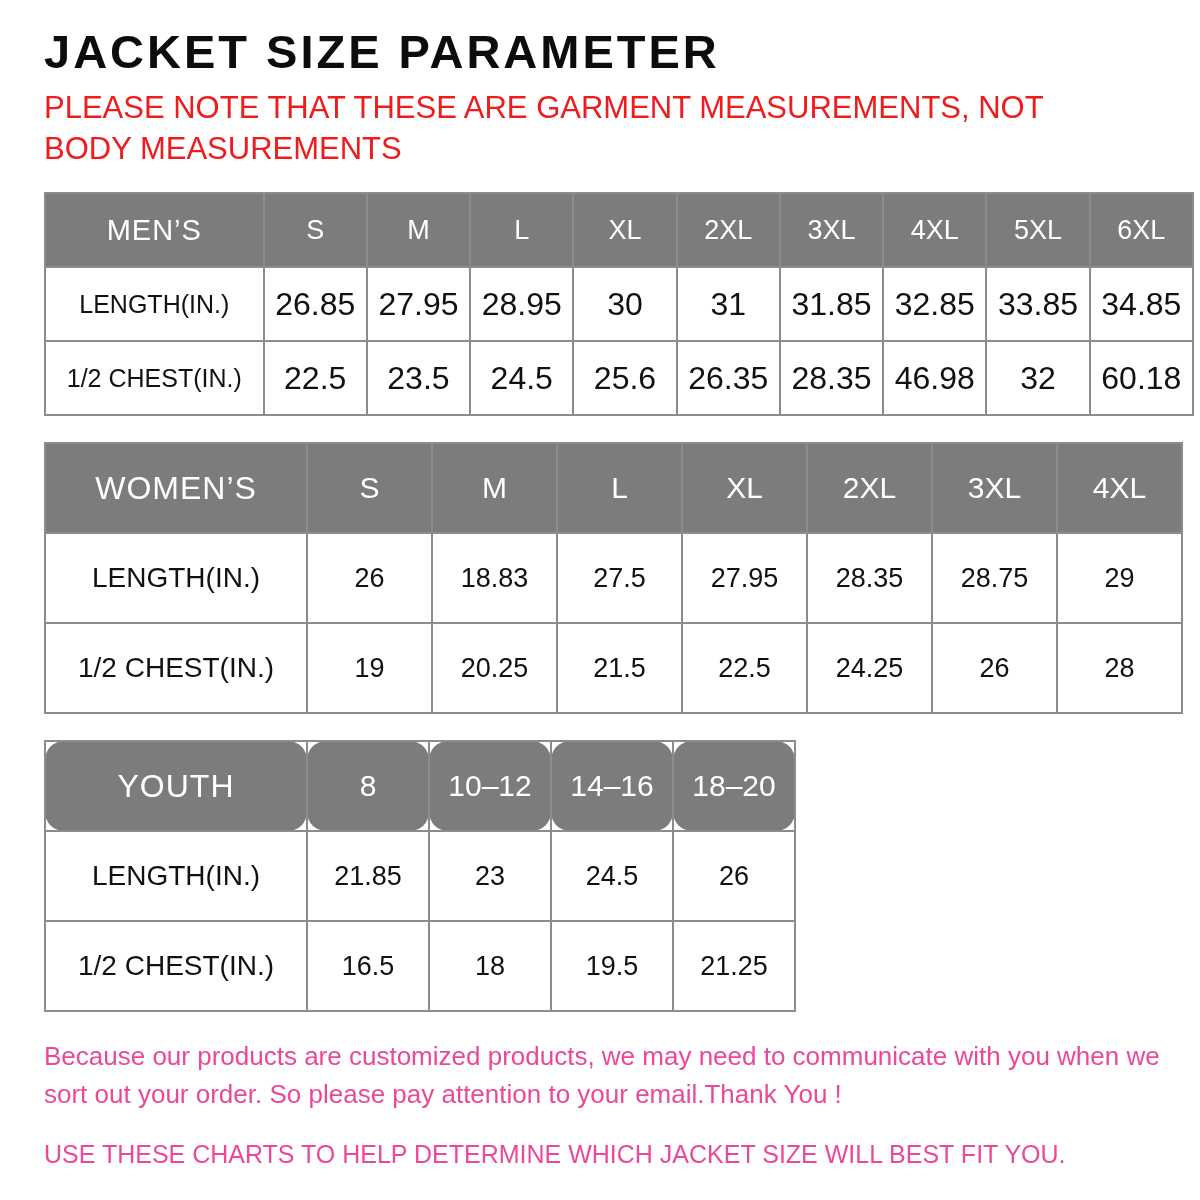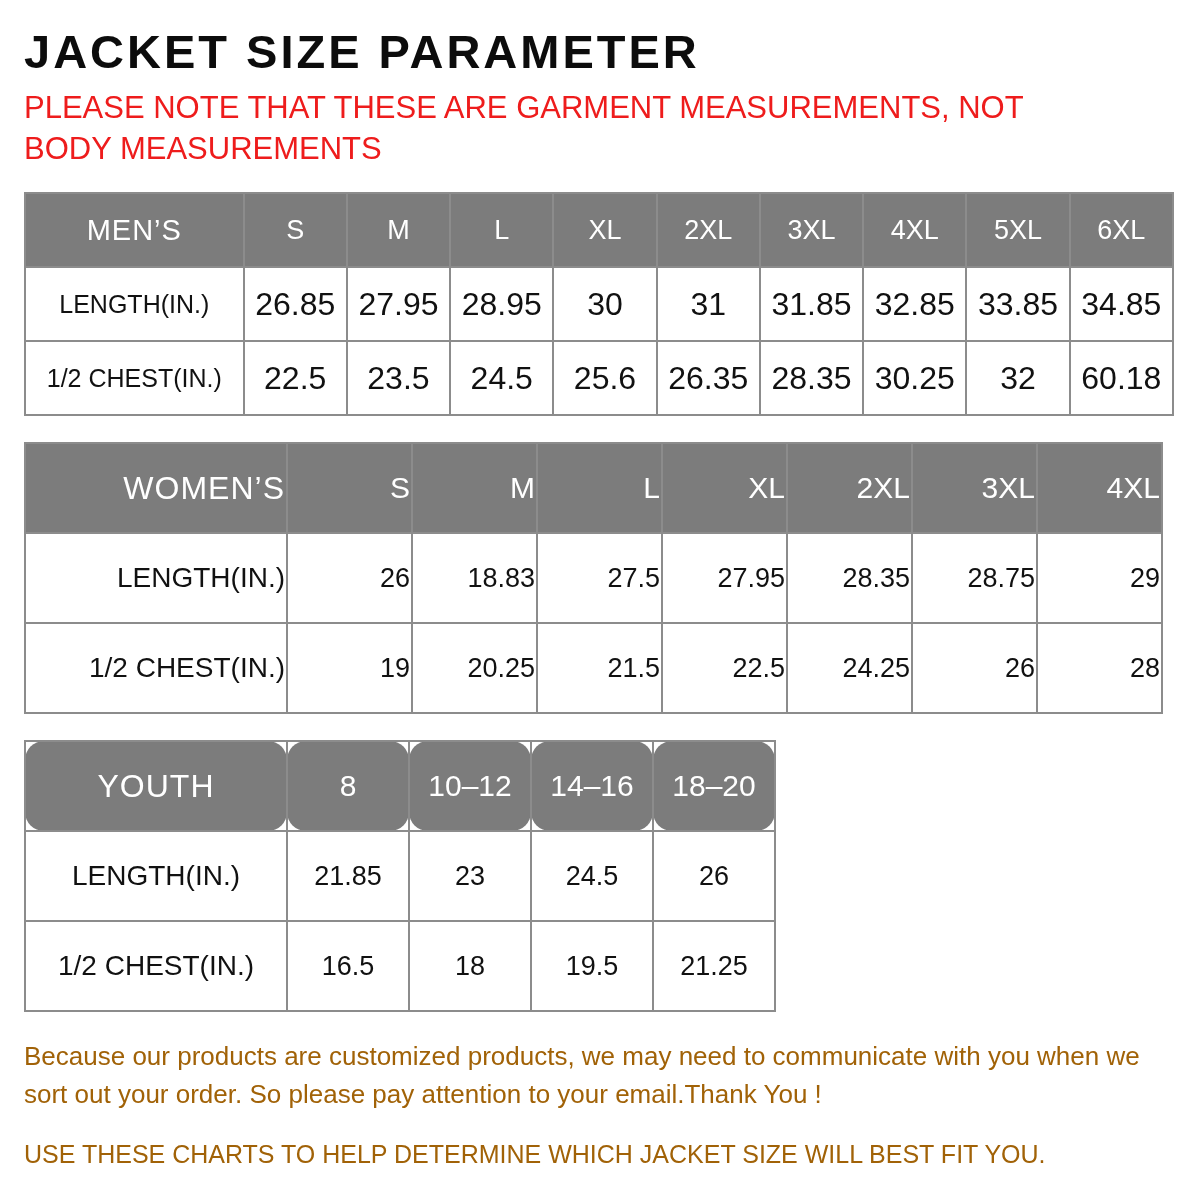--- a/index.html
+++ b/index.html
@@ -11,21 +11,21 @@
     width: 1200px;
     height: 1200px;
     font-family: "Liberation Sans", sans-serif;
     color: #111111;
     overflow: hidden;
   }
   .page {
     box-sizing: border-box;
     width: 1200px;
     height: 1200px;
-    padding: 26px 28px 10px 24px;
+    padding: 26px 28px 10px 44px;
     position: relative;
   }
   .title {
     font-size: 47px;
     font-weight: bold;
     letter-spacing: 3px;
     color: #0c0c0c;
     margin: 0 0 8px 0;
     line-height: 1.12;
   }
@@ -56,36 +56,36 @@
     border-color: #8c8c8c;
   }
   
   #table-mens { width: 1150px; }
   #table-mens td { height: 70px; font-size: 32px; }
   #table-mens thead td { font-size: 27px; }
   #table-mens thead td.label-cell { font-size: 29px; letter-spacing: 1px; }
   #table-mens td.label-cell { font-size: 25px; }
   
   #table-womens { width: 1138px; }
-  #table-womens td { height: 86px; font-size: 27px; text-align: right; }
+  #table-womens td { height: 86px; font-size: 27px; }
   #table-womens thead td { font-size: 30px; }
   #table-womens thead td.label-cell { font-size: 32px; letter-spacing: 1px; }
   #table-womens td.label-cell { font-size: 28px; }
   
   #table-youth { width: 748px; }
   #table-youth td { height: 86px; font-size: 27px; border-radius: 19px; }
   #table-youth thead td { font-size: 30px; }
   #table-youth thead td.label-cell { font-size: 32px; letter-spacing: 1px; }
   #table-youth td.label-cell { font-size: 28px; }
 
   .footer {
     margin-top: 18px;
   }
   .footer-p {
-    color: #a16207;
+    color: #ec4899;
     font-size: 26px;
     line-height: 1.45;
     margin: 0 0 22px 0;
     max-width: 1120px;
   }
   .footer-p.last {
     font-size: 25px;
     margin-bottom: 13px;
   }
 </style>
@@ -139,21 +139,21 @@
         <td>34.85</td>
       </tr>
       <tr>
         <td class="label-cell">1/2 CHEST(IN.)</td>
         <td>22.5</td>
         <td>23.5</td>
         <td>24.5</td>
         <td>25.6</td>
         <td>26.35</td>
         <td>28.35</td>
-        <td>30.25</td>
+        <td>46.98</td>
         <td>32</td>
         <td>60.18</td>
       </tr>
     </tbody>
   </table>
 
   <table class="size-table" id="table-womens">
     <colgroup>
       <col style="width:262px">
       <col style="width:125px">

